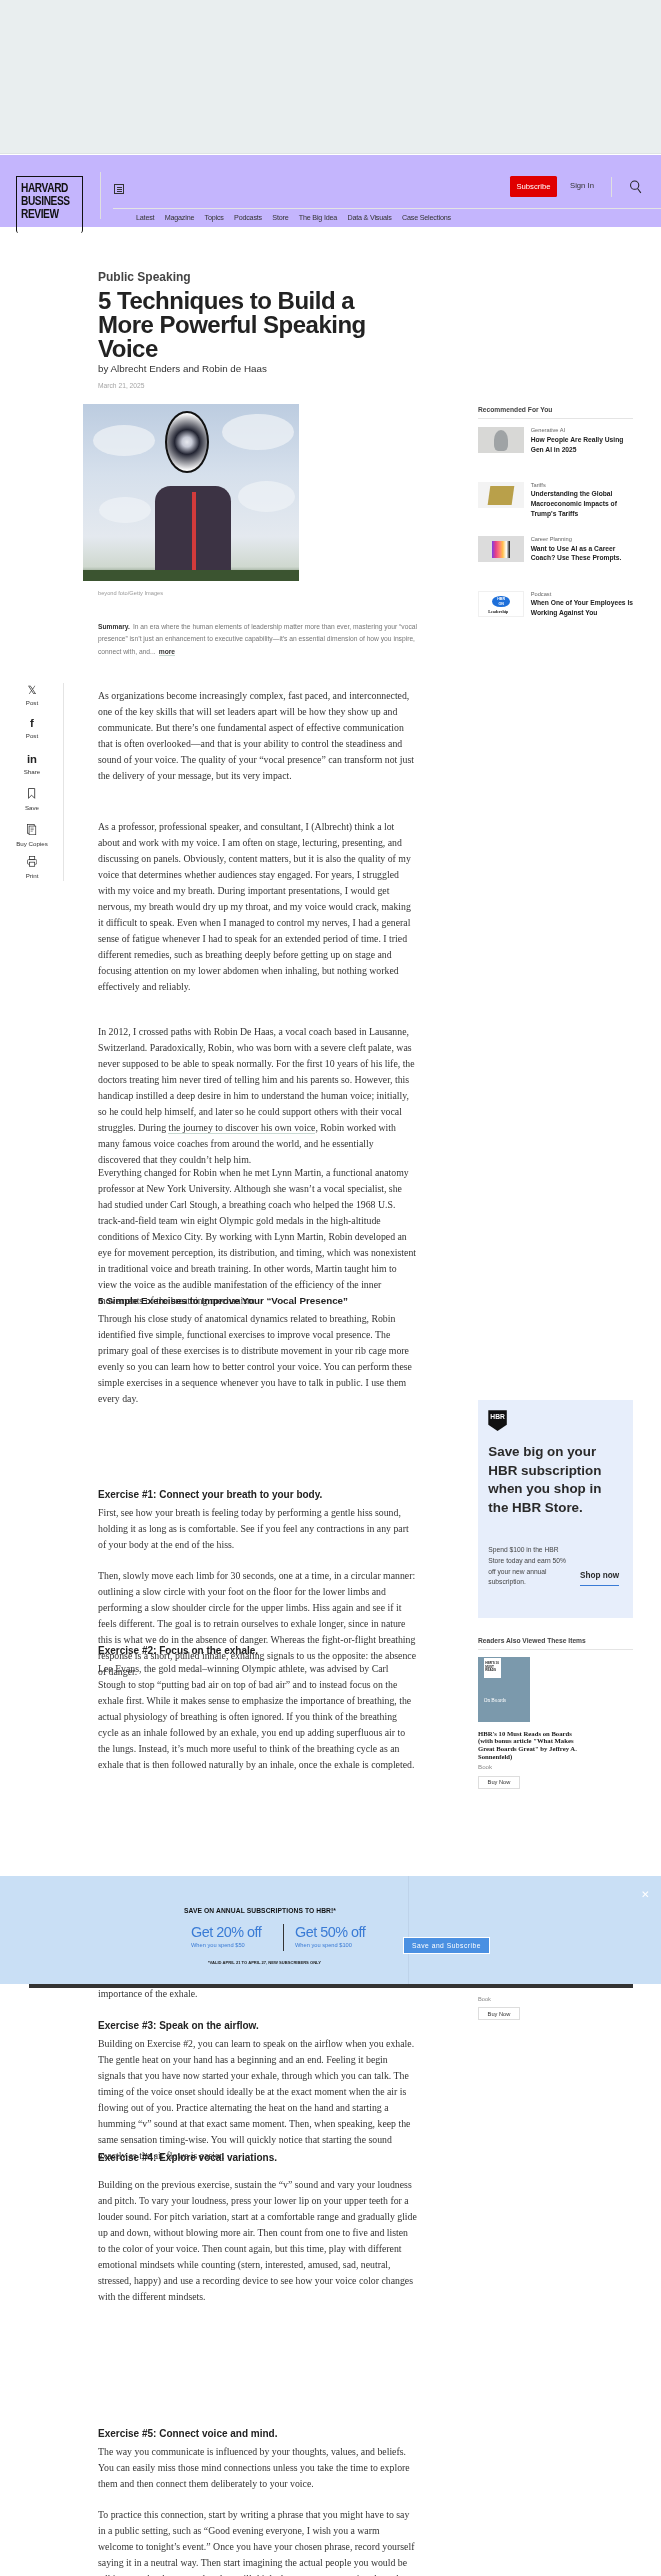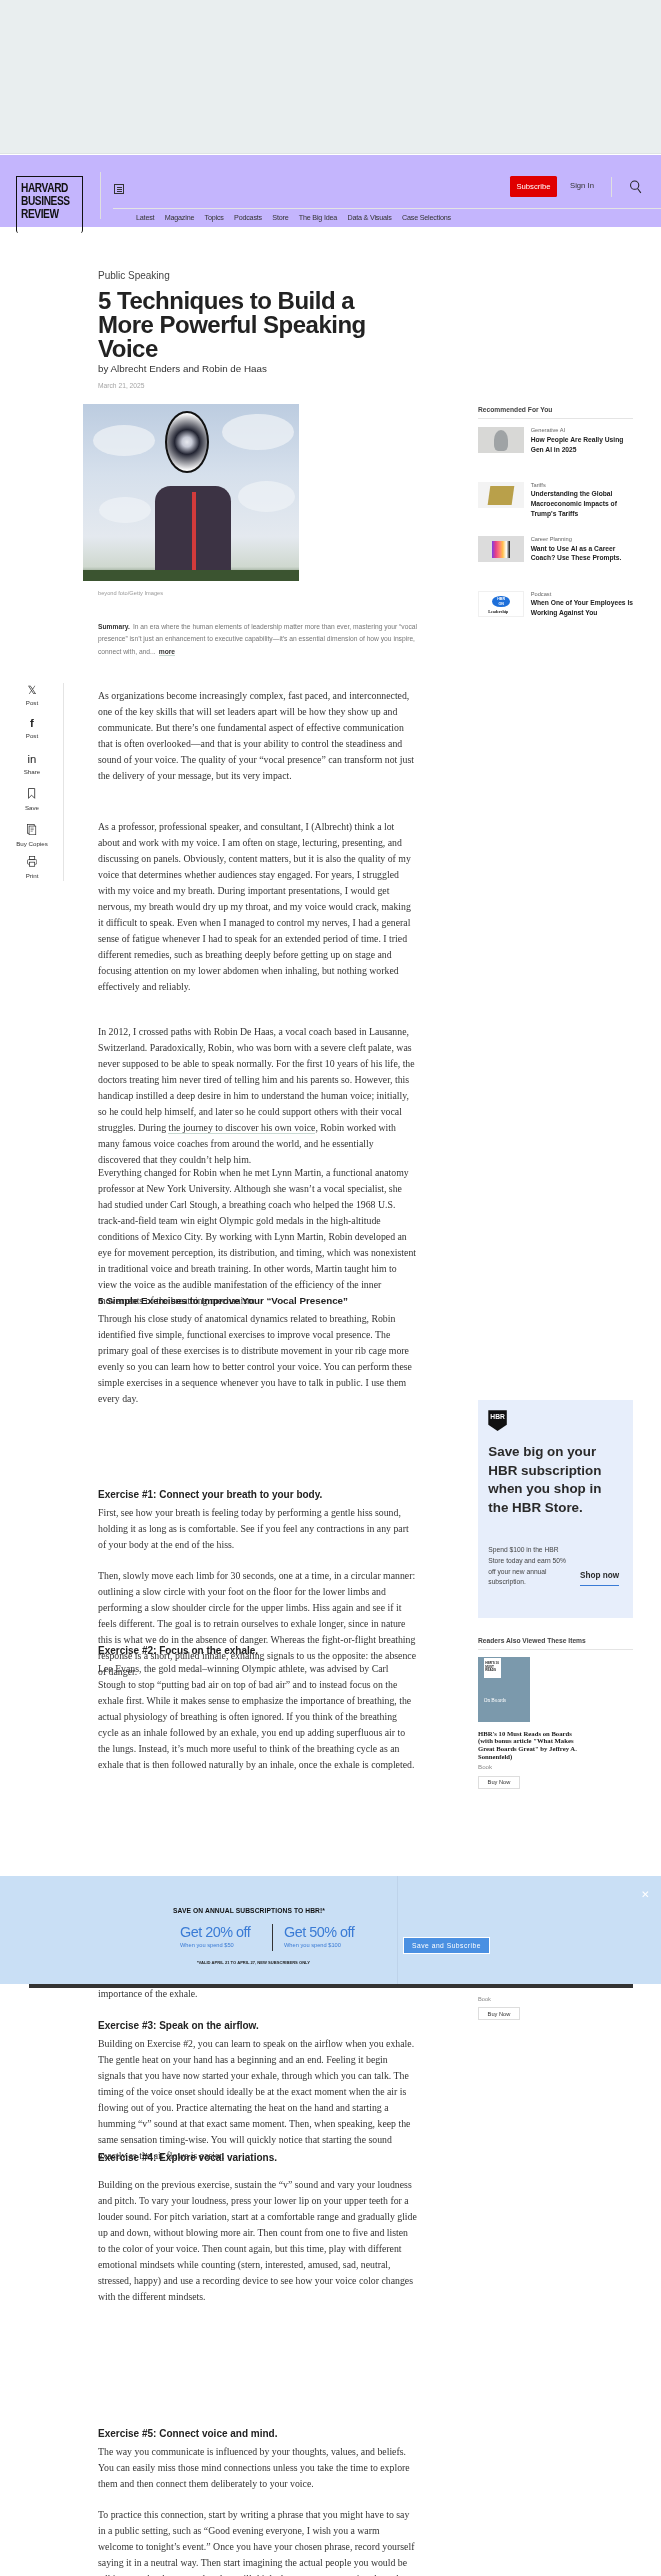--- a/index.html
+++ b/index.html
@@ -17,21 +17,21 @@
   .menu-icon i { position: absolute; left: 1.5px; width: 5.2px; height: 1px; background: #333; }
   .subscribe-btn { position: absolute; left: 510px; top: 21px; width: 47px; height: 20.6px; background: #e00000; color: #fff; border: none; border-radius: 1.5px; font-size: 7.7px; font-family: "Liberation Sans", sans-serif; }
   .signin-link { position: absolute; left: 570px; top: 26px; font-size: 7.7px; color: #333; }
   .header-vdiv { position: absolute; left: 611px; top: 21.6px; width: 0.5px; height: 20.6px; background: #e0e0e0; }
   .search-icon { position: absolute; left: 629px; top: 24px; width: 13.4px; height: 15.5px; }
   .nav-line { position: absolute; left: 113px; top: 53px; width: 548px; height: 0.5px; background: #e4e4e4; }
   .nav { position: absolute; left: 113px; top: 58px; display: flex; gap: 0; padding-left: 23px; }
   .nav a { font-size: 7.2px; color: #333; margin-right: 10.3px; text-decoration: none; letter-spacing: -0.2px; }
 
   
-  .kicker { position: absolute; left: 98px; top: 270px; font-size: 10px; font-weight: normal; color: #444; }
+  .kicker { position: absolute; left: 98px; top: 270px; font-size: 12px; font-weight: bold; color: #444; }
   .title { position: absolute; left: 98px; top: 289px; width: 289px; font-size: 24px; line-height: 24px; font-weight: bold; color: #222; letter-spacing: -0.5px; }
   .byline { position: absolute; left: 98px; top: 363px; font-size: 9.8px; color: #333; }
   .date { position: absolute; left: 98px; top: 382px; font-size: 6.7px; color: #a5a5a5; }
 
   
   .hero { position: absolute; left: 83px; top: 404px; width: 216px; height: 177px; background: linear-gradient(180deg, #bccce0 0%, #d6e0ec 40%, #e4e9ef 75%, #cfd8cf 92%, #3e5b36 100%); overflow: hidden; }
   .hero .cloud { position: absolute; background: #eef2f6; border-radius: 50%; opacity: .75; }
   .hero .megaphone { position: absolute; left: 82px; top: 7.2px; width: 44px; height: 62px; border-radius: 50%; background: radial-gradient(circle, #e8eaf0 0%, #c7cad6 14%, #222432 35%, #ffffff 80%); border: 2.1px solid #111; }
   .hero .body { position: absolute; left: 72px; top: 82px; width: 76px; height: 95px; background: #3c3344; border-radius: 15.5px 15.5px 0 0; }
   .hero .strap { position: absolute; left: 109px; top: 88px; width: 4.1px; height: 90px; background: #d23b3b; }
@@ -76,21 +76,21 @@
   .book-title { font-family: "Liberation Serif", serif; font-size: 6.7px; font-weight: bold; line-height: 7.7px; color: #222; margin-top: 7.2px; width: 103px; }
   .book-type { font-size: 6.2px; color: #888; margin-top: 3.1px; }
   .buy-btn { margin-top: 5.2px; width: 42px; height: 13.4px; border: 0.5px solid #ddd; background: #fff; font-size: 5.7px; color: #333; font-family: "Liberation Sans", sans-serif; }
 
   .rail-title2 { position: absolute; left: 478px; top: 1980px; font-family: "Liberation Serif", serif; font-size: 6.7px; font-weight: bold; color: #333; }
   .rail-book2 { position: absolute; left: 478px; top: 1996px; font-size: 5.7px; color: #888; }
   .buy-btn2 { position: absolute; left: 478px; top: 2007px; width: 42px; height: 13.4px; border: 0.5px solid #ddd; background: #fff; font-size: 5.7px; color: #333; }
 
   
   .sticky { position: absolute; left: 0; top: 1876px; width: 662px; height: 108px; background: #c9dff5; }
-  .sticky-inner { position: absolute; left: 1px; top: 0; width: 397px; height: 108px; border-right: 0.5px solid #bed3ea; }
+  .sticky-inner { position: absolute; left: 12px; top: 0; width: 397px; height: 108px; border-right: 0.5px solid #bed3ea; }
   .sticky-title { position: absolute; left: 172px; top: 31px; font-size: 6.7px; font-weight: bold; color: #111; letter-spacing: 0.1px; }
   .offer { position: absolute; top: 48px; color: #3a7bd5; }
   .offer .big { font-size: 14.4px; letter-spacing: -0.5px; display: block; }
   .offer .small { font-size: 5.7px; display: block; margin-top: 2.1px; }
   .offer-div { position: absolute; left: 271px; top: 48px; width: 0.5px; height: 27px; background: #333; }
   .sticky-note { position: absolute; left: 196px; top: 84px; font-size: 4.1px; font-weight: bold; color: #222; }
   .save-sub-btn { position: absolute; left: 403px; top: 61px; width: 87px; height: 16.5px; background: #4a90e2; color: #fff; border: 0.5px solid #fff; font-size: 6.7px; letter-spacing: 0.5px; font-family: "Liberation Sans", sans-serif; }
   .sticky-close { position: absolute; left: 641px; top: 12.4px; font-size: 10.3px; color: #fff; }
   .sticky-bar { position: absolute; left: 29px; top: 1984px; width: 604px; height: 4.1px; background: #333; }
 </style>
@@ -155,21 +155,21 @@
 <div class="share-rail">
   <div class="share-item" style="top:0">
     <span class="ico">𝕏</span>
     <span class="lbl">Post</span>
   </div>
   <div class="share-item" style="top:33px">
     <span class="ico" style="font-weight:bold">f</span>
     <span class="lbl">Post</span>
   </div>
   <div class="share-item" style="top:69px">
-    <span class="ico" style="font-weight:normal">in</span>
+    <span class="ico" style="font-weight:bold">in</span>
     <span class="lbl">Share</span>
   </div>
   <div class="share-item" style="top:105px">
     <span class="ico">
       <svg width="7.2" height="11.3" viewBox="0 0 14 22">
           <path d="M1 1 H13 V20 L7 14 L1 20 Z" fill="none" stroke="#222" stroke-width="1.5"></path>
         </svg>
     </span>
     <span class="lbl">Save</span>
   </div>

